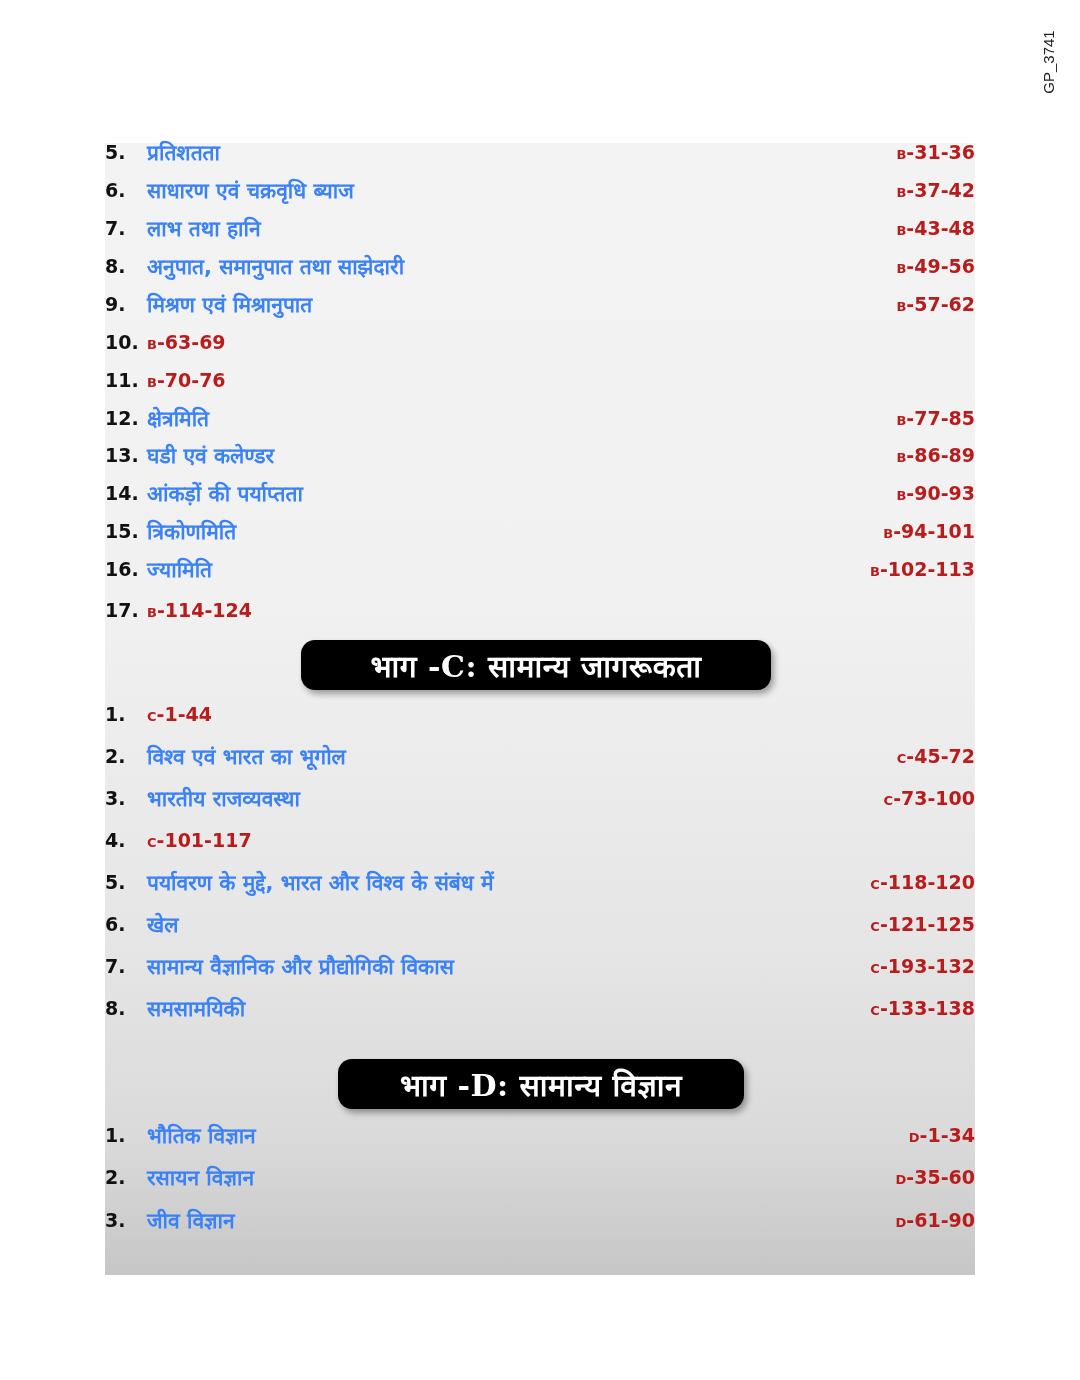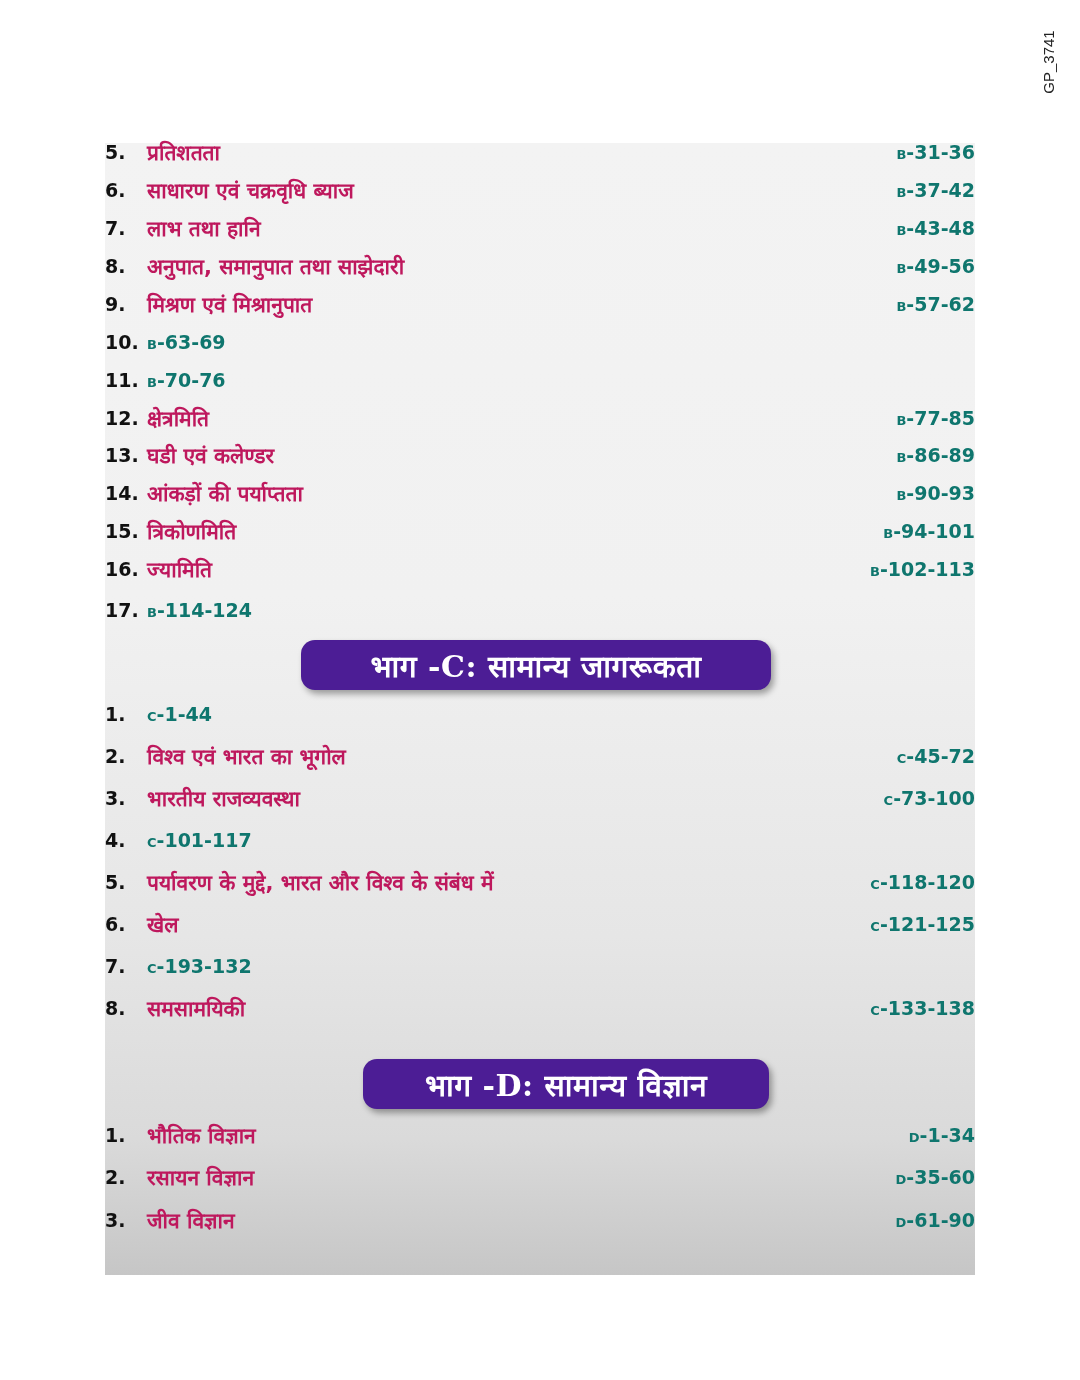--- a/index.html
+++ b/index.html
@@ -55,38 +55,38 @@
       font-family: "DejaVu Sans", sans-serif;
       font-size: 19px;
       font-weight: bold;
       color: #111;
     }
     .row .title {
       flex: 1;
       font-family: "DejaVu Sans", sans-serif;
       font-weight: bold;
       font-size: 21px;
-      color: #be185d;
+      color: #3b82f6;
       white-space: nowrap;
     }
     .row .pages {
       text-align: right;
       font-family: "DejaVu Sans", sans-serif;
       font-weight: bold;
       font-size: 19px;
-      color: #0f766e;
+      color: #b91c1c;
       white-space: nowrap;
     }
     .row .pages .prefix {
       font-size: 13px;
     }
     .section-header {
       position: absolute;
       height: 50px;
-      background: #4c1d95;
+      background: #000000;
       border-radius: 14px;
       box-shadow: 3px 4px 6px rgba(0,0,0,0.35);
       color: #ffffff;
       display: flex;
       align-items: center;
       justify-content: center;
       font-family: "DejaVu Serif", serif;
       font-weight: bold;
       font-size: 30px;
       letter-spacing: 0.5px;
@@ -190,29 +190,30 @@
   <span class="title">पर्यावरण के मुद्दे, भारत और विश्व के संबंध में</span>
   <span class="pages"><span class="prefix">C</span><span>-118-120</span></span>
 </div>
 <div class="row" style="top:909px">
   <span class="num">6.</span>
   <span class="title">खेल</span>
   <span class="pages"><span class="prefix">C</span><span>-121-125</span></span>
 </div>
 <div class="row" style="top:951px">
   <span class="num">7.</span>
+  <span class="title">सामान्य वैज्ञानिक और प्रौद्योगिकी विकास</span>
   <span class="pages"><span class="prefix">C</span><span>-193-132</span></span>
 </div>
 <div class="row" style="top:993px">
   <span class="num">8.</span>
   <span class="title">समसामयिकी</span>
   <span class="pages"><span class="prefix">C</span><span>-133-138</span></span>
 </div>
 
-<div class="section-header" style="left:338px; top:1059px; width:406px;margin-left:25px;">भाग -D: सामान्य विज्ञान</div>
+<div class="section-header" style="left:338px; top:1059px; width:406px;">भाग -D: सामान्य विज्ञान</div>
 
 <div class="row" style="top:1120px">
   <span class="num">1.</span>
   <span class="title">भौतिक विज्ञान</span>
   <span class="pages"><span class="prefix">D</span><span>-1-34</span></span>
 </div>
 <div class="row" style="top:1162px">
   <span class="num">2.</span>
   <span class="title">रसायन विज्ञान</span>
   <span class="pages"><span class="prefix">D</span><span>-35-60</span></span>

